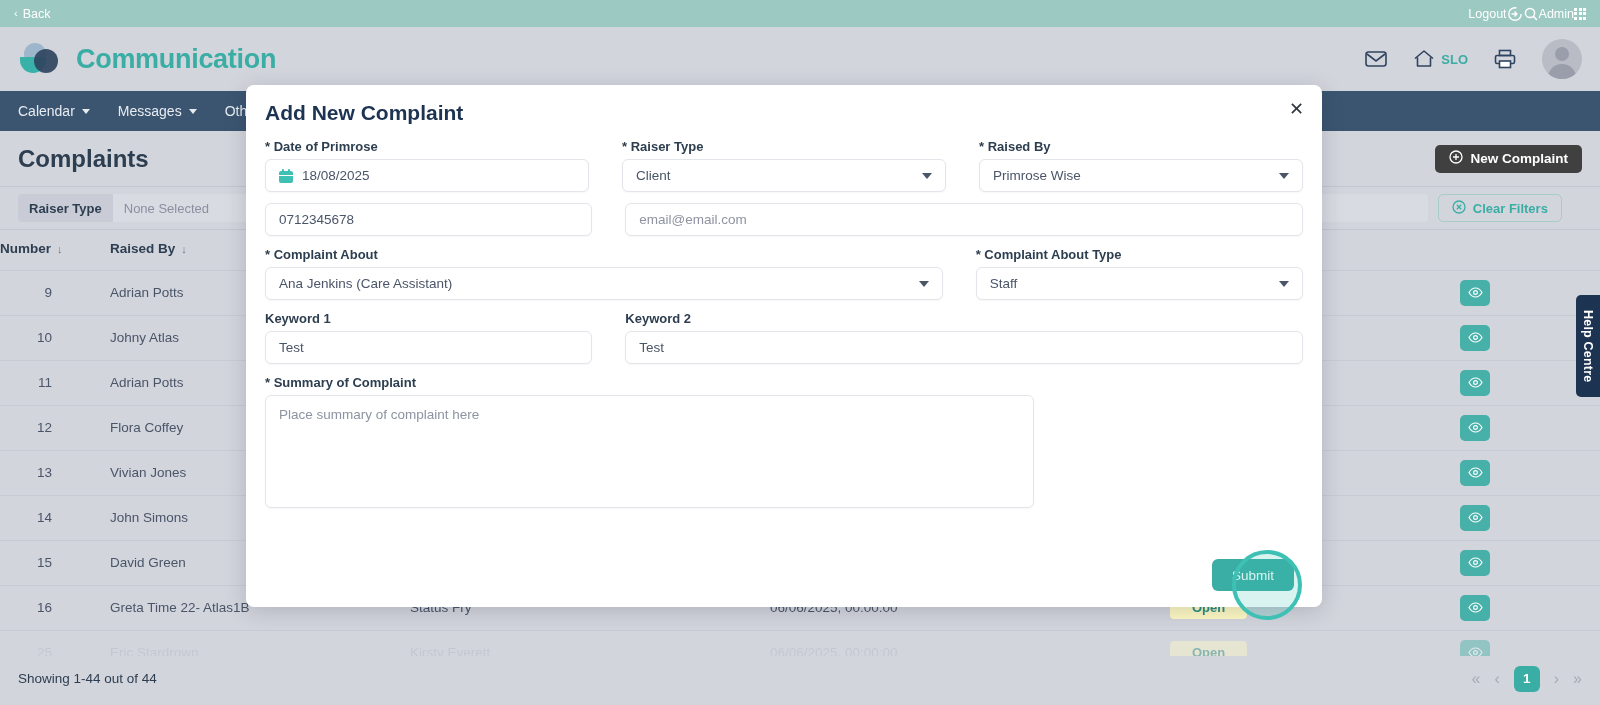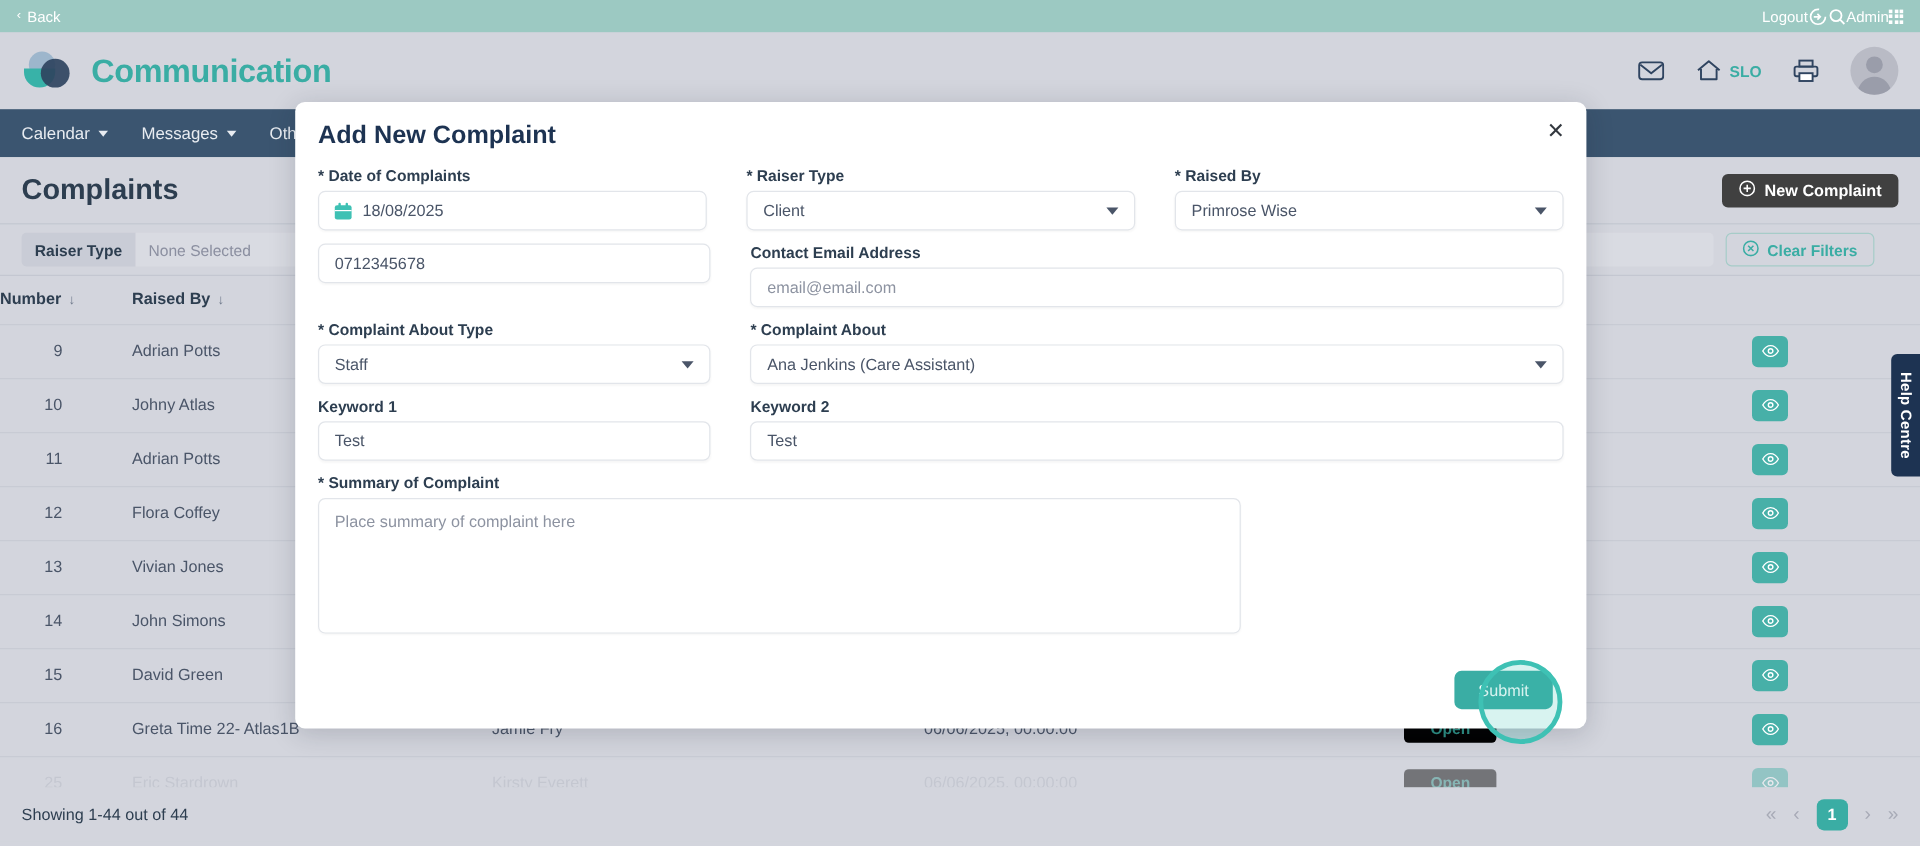--- a/index.html
+++ b/index.html
@@ -109,21 +109,21 @@
   }
   .col-num { width:110px; text-align:right !important; padding-right:58px !important; }
   .col-raised { width:300px; }
   .col-about { width:360px; }
   .col-date { width:400px; }
   .col-status { width:290px; }
   .col-act { width:140px; }
   .th-sort { font-size:11px; margin-left:6px; color:#6b7688; }
   .badge-open {
     display:inline-flex; align-items:center; justify-content:center;
-    background:#000000; color:#2c8f84; font-size:13px; font-weight:bold;
+    background:#fef9c3; color:#2c8f84; font-size:13px; font-weight:bold;
     border-radius:4px; padding:4px 22px;
   }
   .eye-btn {
     width:30px; height:26px; border-radius:5px; background:#47b0a8;
     display:inline-flex; align-items:center; justify-content:center; cursor:pointer;
   }
   tr.faded td { color:#b3b7c2; opacity:.45; }
 
   
   .footer {
@@ -416,21 +416,21 @@
           <td class="col-act"><span class="eye-btn">
               <svg width="15" height="11" viewBox="0 0 15 11">
                 <path d="M1 5.5C3 2 5 1 7.5 1S12 2 14 5.5C12 9 10 10 7.5 10S3 9 1 5.5z" fill="none" stroke="#fff" stroke-width="1.2"></path>
                 <circle cx="7.5" cy="5.5" r="1.9" fill="none" stroke="#fff" stroke-width="1.2"></circle>
               </svg>
             </span></td>
         </tr>
       <tr>
           <td class="col-num">16</td>
           <td class="col-raised">Greta Time 22- Atlas1B</td>
-          <td class="col-about">Jamie Fry</td>
+          <td class="col-about">Status Fry</td>
           <td class="col-date">06/06/2025, 00:00:00</td>
           <td class="col-status"><span class="badge-open">Open</span></td>
           <td class="col-act"><span class="eye-btn">
               <svg width="15" height="11" viewBox="0 0 15 11">
                 <path d="M1 5.5C3 2 5 1 7.5 1S12 2 14 5.5C12 9 10 10 7.5 10S3 9 1 5.5z" fill="none" stroke="#fff" stroke-width="1.2"></path>
                 <circle cx="7.5" cy="5.5" r="1.9" fill="none" stroke="#fff" stroke-width="1.2"></circle>
               </svg>
             </span></td>
         </tr>
       <tr class="faded">
@@ -465,21 +465,21 @@
 <div class="helptab">
   <span>Help Centre</span>
 </div>
 
 <div class="modal">
   <div class="modal-title">Add New Complaint</div>
   <div class="modal-close">✕</div>
 
   <div class="frow">
     <div class="fcol">
-      <div class="flabel">* Date of Complaints</div>
+      <div class="flabel">* Date of Primrose</div>
       <div class="fctl">
         <span class="cal-ico">
             <span class="p1"></span>
             <span class="p2"></span>
             <span class="body"></span>
             <span class="band"></span>
           </span>
         <span class="val">18/08/2025</span>
       </div>
     </div>
@@ -499,39 +499,38 @@
     </div>
   </div>
 
   <div class="frow">
     <div class="fcol">
       <div class="fctl">
         <span class="val">0712345678</span>
       </div>
     </div>
     <div class="fcol" style="flex:2.07">
-      <div class="flabel">Contact Email Address</div>
       <div class="fctl ph">
         <span class="val">email@email.com</span>
       </div>
     </div>
   </div>
 
   <div class="frow">
+    <div class="fcol" style="flex:2.07">
+      <div class="flabel">* Complaint About</div>
+      <div class="fctl">
+        <span class="val">Ana Jenkins (Care Assistant)</span>
+        <span class="chev-d"></span>
+      </div>
+    </div>
     <div class="fcol">
       <div class="flabel">* Complaint About Type</div>
       <div class="fctl">
         <span class="val">Staff</span>
-        <span class="chev-d"></span>
-      </div>
-    </div>
-    <div class="fcol" style="flex:2.07">
-      <div class="flabel">* Complaint About</div>
-      <div class="fctl">
-        <span class="val">Ana Jenkins (Care Assistant)</span>
         <span class="chev-d"></span>
       </div>
     </div>
   </div>
 
   <div class="frow">
     <div class="fcol">
       <div class="flabel">Keyword 1</div>
       <div class="fctl">
         <span class="val">Test</span>

